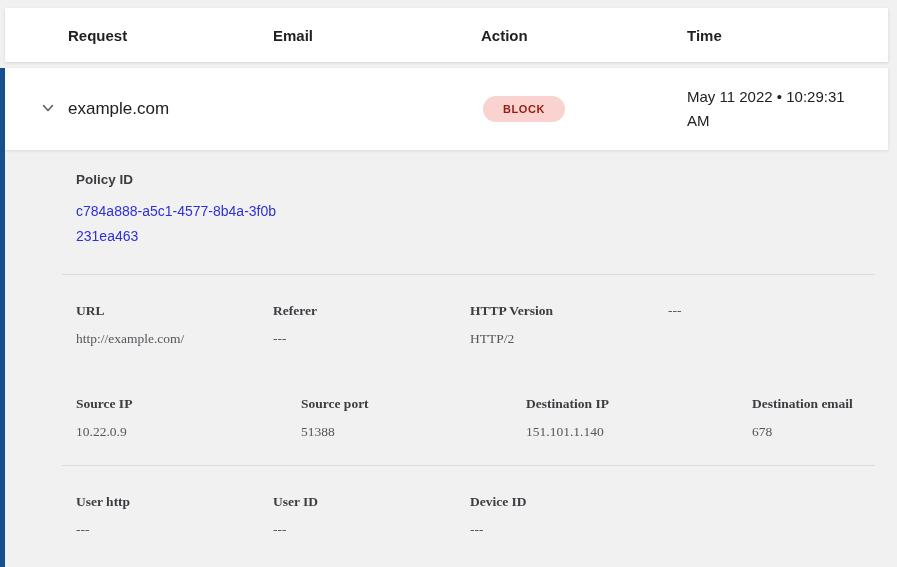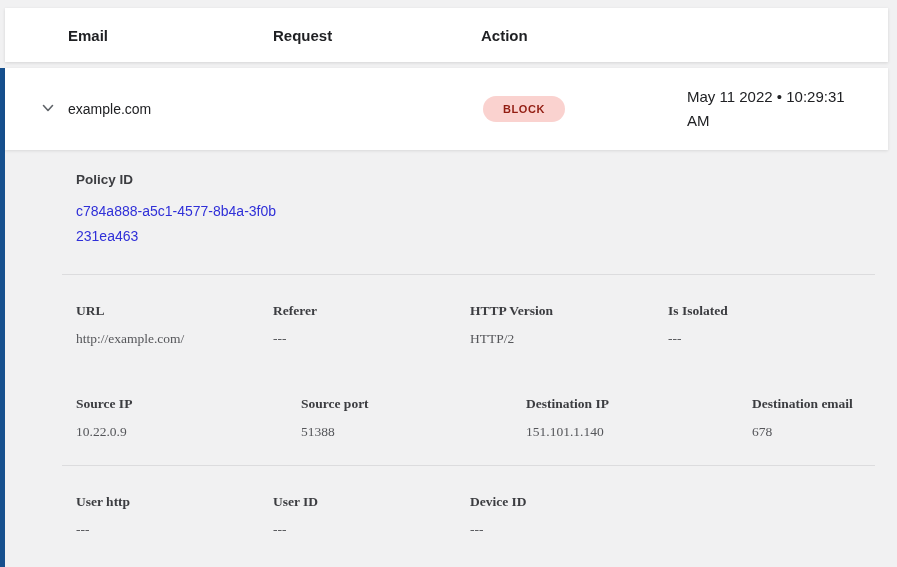--- a/index.html
+++ b/index.html
@@ -45,21 +45,21 @@
     grid-template-columns:63px 205px 208px 206px 1fr;
     align-items:center;
     cursor:pointer;
   }
   .chevron-cell { padding-left:33px; }
   .chevron-btn {
     background:none; border:none; cursor:pointer;
     width:20px; height:20px; display:flex; align-items:center; justify-content:center;
     padding:0;
   }
-  .request-domain { font-size:14px; color:#202124; }
+  .request-domain { font-size:17px; color:#202124; }
   .badge {
     display:inline-block;
     margin-left:2px;
     background:var(--badge-bg, #fad2cf);
     color:var(--badge-text, #921d12);
     font-size:11px;
     font-weight:bold;
     letter-spacing:0.6px;
     padding:7px 20px;
     border-radius:15px;
@@ -104,23 +104,24 @@
   .divider.lower { margin-top:25px; }
   .field-value {
     font-size:13.5px;
     color:#55565a;
   }
 </style>
 </head>
 <body>
 
 <header class="header-card">
+  <div class="col-head">Request</div>
   <div class="col-head">Email</div>
-  <div class="col-head">Request</div>
   <div class="col-head">Action</div>
+  <div class="col-head">Time</div>
 </header>
 
 <div class="expanded-region">
 
   <div class="request-row">
     <div class="chevron-cell">
       <button class="chevron-btn">
         <span>
           <svg width="14" height="14" viewBox="0 0 14 14" fill="none">
             <polyline points="2.5,4.5 7,9.5 11.5,4.5" stroke="#5f6368" stroke-width="1.6" fill="none" stroke-linecap="round" stroke-linejoin="round"></polyline>
@@ -152,21 +153,20 @@
       </div>
       <div>
         <div class="field-label">Referer</div>
         <div class="field-value">---</div>
       </div>
       <div>
         <div class="field-label">HTTP Version</div>
         <div class="field-value">HTTP/2</div>
       </div>
       <div>
-        <div class="field-label">Is Isolated</div>
         <div class="field-value">---</div>
       </div>
     </div>
 
     <div class="grid-row second">
       <div>
         <div class="field-label">Source IP</div>
         <div class="field-value">10.22.0.9</div>
       </div>
       <div>

